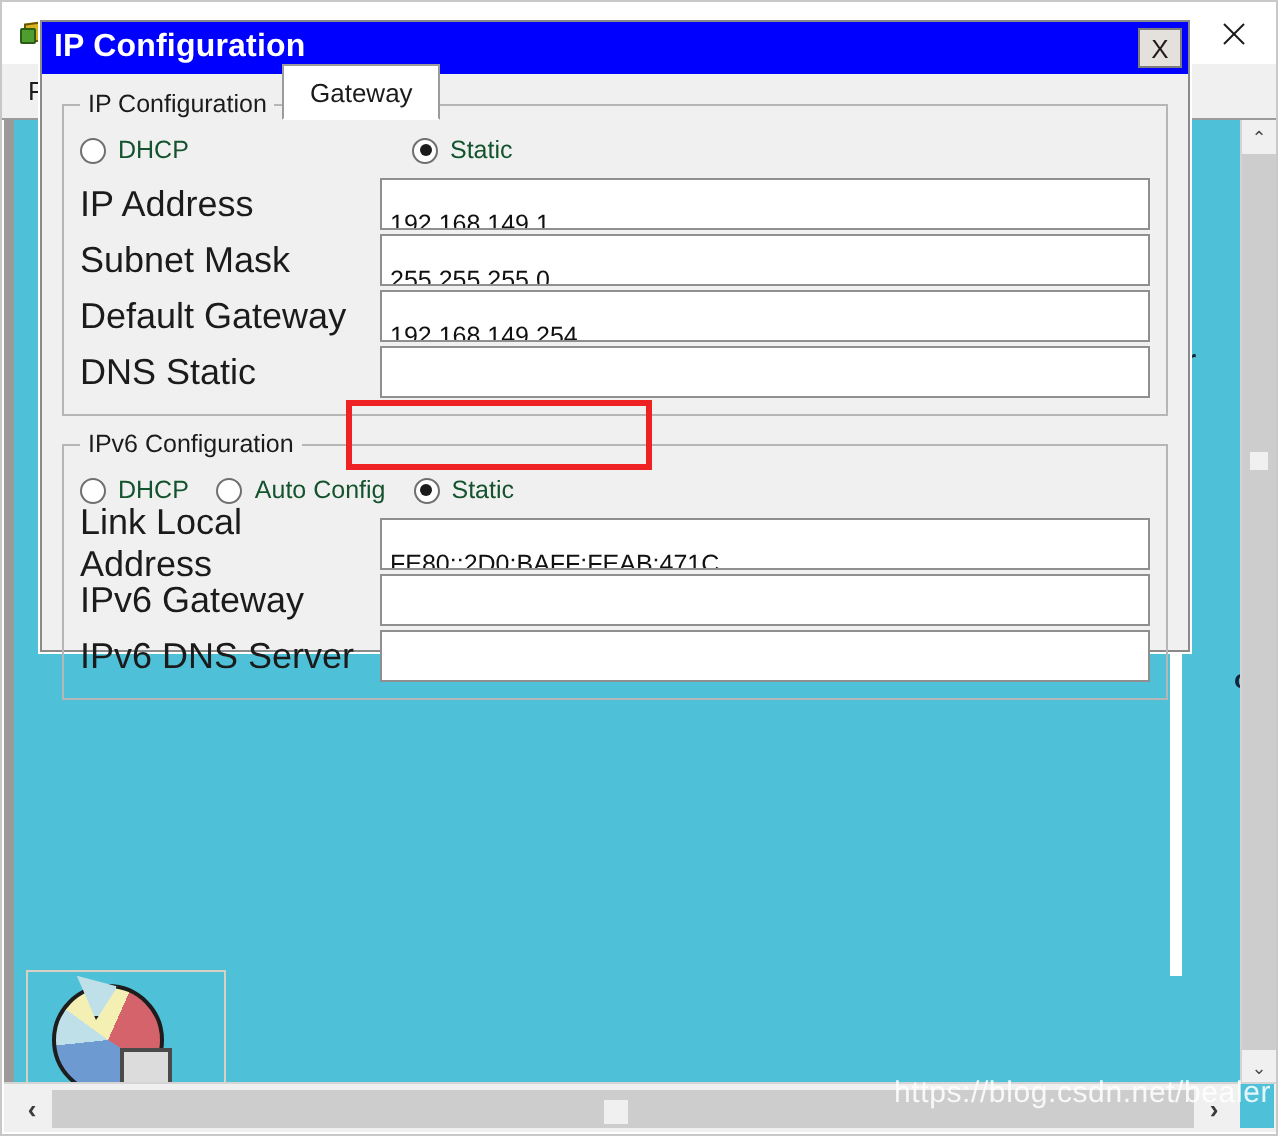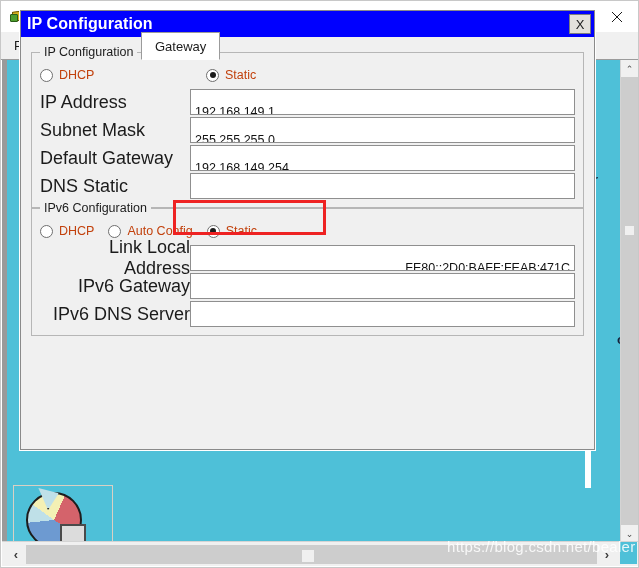--- a/index.html
+++ b/index.html
@@ -152,21 +152,21 @@
     position: absolute; left: 46px; top: 38px;
     width: 26px; height: 22px;
     background: #dcdcdc;
     border: 2px solid #4a4a4a;
     box-sizing: border-box;
   }
 
   
   .dialog {
     position: absolute; left: 19px; top: 9px;
-    width: 575px; height: 440px;
+    width: 575px; height: 316px;
     background: #f0f0f0;
     border: 1px solid #8a8a8a;
     box-sizing: border-box;
     box-shadow: 0 0 0 1px #ffffff;
   }
   .dlg-titlebar {
     position: relative;
     height: 26px;
     background: #0000ff;
     display: flex; align-items: center;
@@ -212,21 +212,21 @@
     font-size: 12.5px; color: #1b1b1b;
   }
 
   .radio-row {
     display: flex; align-items: center;
     height: 24px;
     margin-top: 6px;
   }
   .radio {
     display: flex; align-items: center;
-    font-size: 12.5px; color: #c2410c;
+    font-size: 12.5px; color: #14532d;
     margin-right: 6px;
   }
   .rdot {
     width: 13px; height: 13px;
     border-radius: 50%;
     border: 1px solid #6f6f6f;
     background: #ffffff;
     margin-right: 6px;
     position: relative;
     box-sizing: border-box;
@@ -455,21 +455,21 @@
           <div class="field-label">Default Gateway</div>
           <div class="field-input">192.168.149.254</div>
         </div>
 
         <div class="field-row">
           <div class="field-label">DNS Static</div>
           <div class="field-input"></div>
         </div>
       </div>
 
-      <div class="group" style="margin-top:0;text-align:right;">
+      <div class="group" style="margin-top:14px;">
         <div class="legend">IPv6 Configuration</div>
 
         <div class="radio-row">
           <div class="radio" style="margin-right:14px;">
             <span class="rdot"></span>
             <span>DHCP</span>
           </div>
           <div class="radio" style="margin-right:14px;">
             <span class="rdot"></span>
             <span>Auto Config</span>

